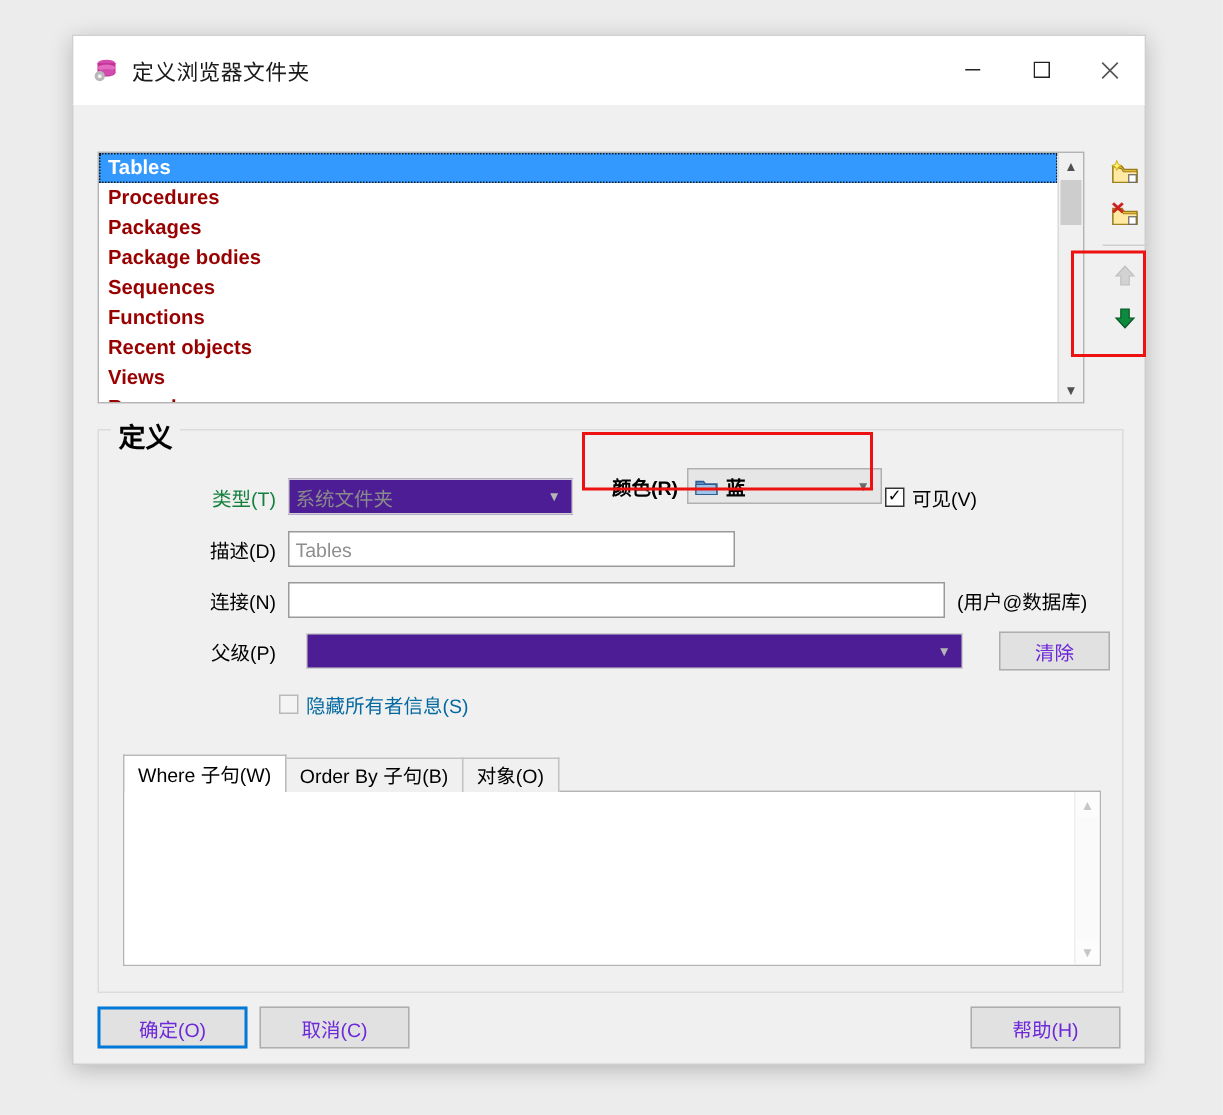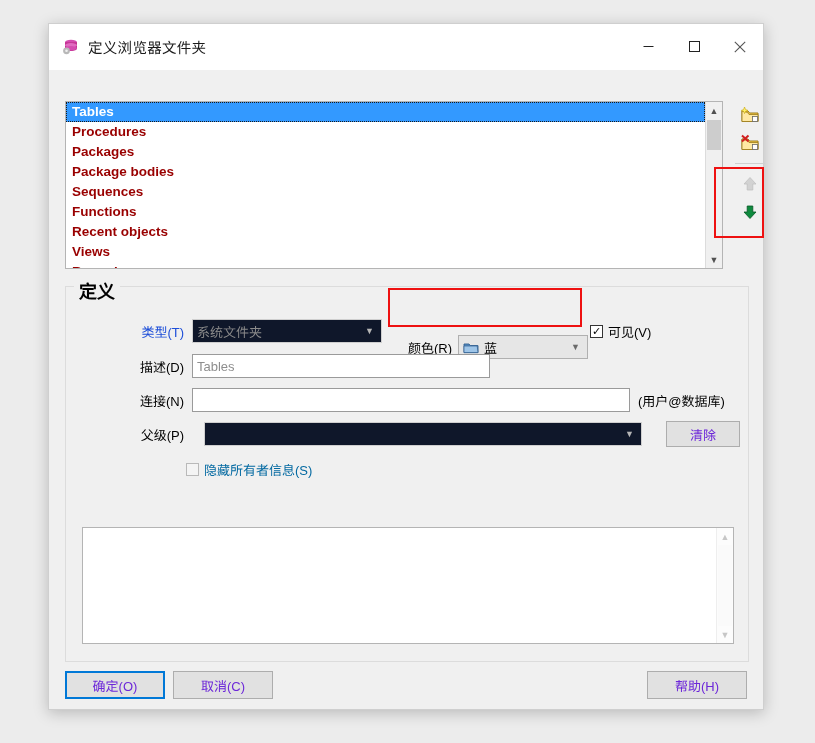--- a/index.html
+++ b/index.html
@@ -209,36 +209,36 @@
     position: absolute;
     display: flex;
     align-items: center;
     height: 24px;
   }
   .lbl {
     text-align: right;
     font-size: 13px;
     white-space: nowrap;
   }
-  .lbl.dim { color: #1d4ed8; }
+  .lbl.dim { color: #15803d; }
 
   .combo, .textbox {
     box-sizing: border-box;
     height: 24px;
     font-size: 13px;
     background: #ffffff;
     border: 1px solid #9a9a9a;
     display: flex;
     align-items: center;
     padding: 0 4px;
     color: #000;
     position: relative;
   }
   .combo.disabled, .textbox.disabled {
-    background: #0f172a;
+    background: #4c1d95;
     border: 1px solid #cfcfcf;
     color: #8a8a8a;
   }
   .combo.enabled-gray {
     background: #e6e6e6;
     border: 1px solid #b0b0b0;
   }
   .combo .caret {
     position: absolute;
     right: 7px;
@@ -473,21 +473,21 @@
     <div class="group-title">定义</div>
 
     <div class="row" style="left:0; top:32px;">
       <div class="lbl dim" style="width:118px;">类型(T)</div>
       <div class="combo disabled" style="width:190px; margin-left:8px;">
         <span>系统文件夹</span>
         <span class="caret">▼</span>
       </div>
     </div>
 
-    <div class="row" style="left:330px; top:48px;">
+    <div class="row" style="left:330px; top:25px;font-weight:bold;">
       <div class="lbl" style="width:56px;">颜色(R)</div>
       <div class="combo enabled-gray" style="width:130px; margin-left:6px;">
         <span class="folder-mini">
           <svg width="16" height="13" viewBox="0 0 16 13">
             <path d="M1 3 L6 3 L7.3 4.6 L15 4.6 L15 11.6 L1 11.6 Z" fill="#5a8fc4" stroke="#2f5d8f" stroke-width="0.9"></path>
             <path d="M1 5 L14.2 5 L15 11.6 L1 11.6 Z" fill="#9ec5e8" stroke="#2f5d8f" stroke-width="0.7"></path>
           </svg>
         </span>
         <span>蓝</span>
         <span class="caret">▼</span>
@@ -525,20 +525,25 @@
       <button class="btn" style="margin-left:12px; width:74px;">清除</button>
     </div>
 
     <div class="row" style="left:120px; top:170px;">
       <label class="chk dim">
         <span class="box"></span>
         <span>隐藏所有者信息(S)</span>
       </label>
     </div>
 
+    <div class="tabs">
+      <div class="tab active">Where 子句(W)</div>
+      <div class="tab">Order By 子句(B)</div>
+      <div class="tab">对象(O)</div>
+    </div>
 
     <div class="tabpanel">
       <div class="editor-area" placeholder=""></div>
       <div class="vscroll">
         <div class="arrow">▲</div>
         <div class="track"></div>
         <div class="arrow bottom">▼</div>
       </div>
     </div>
   </div>

